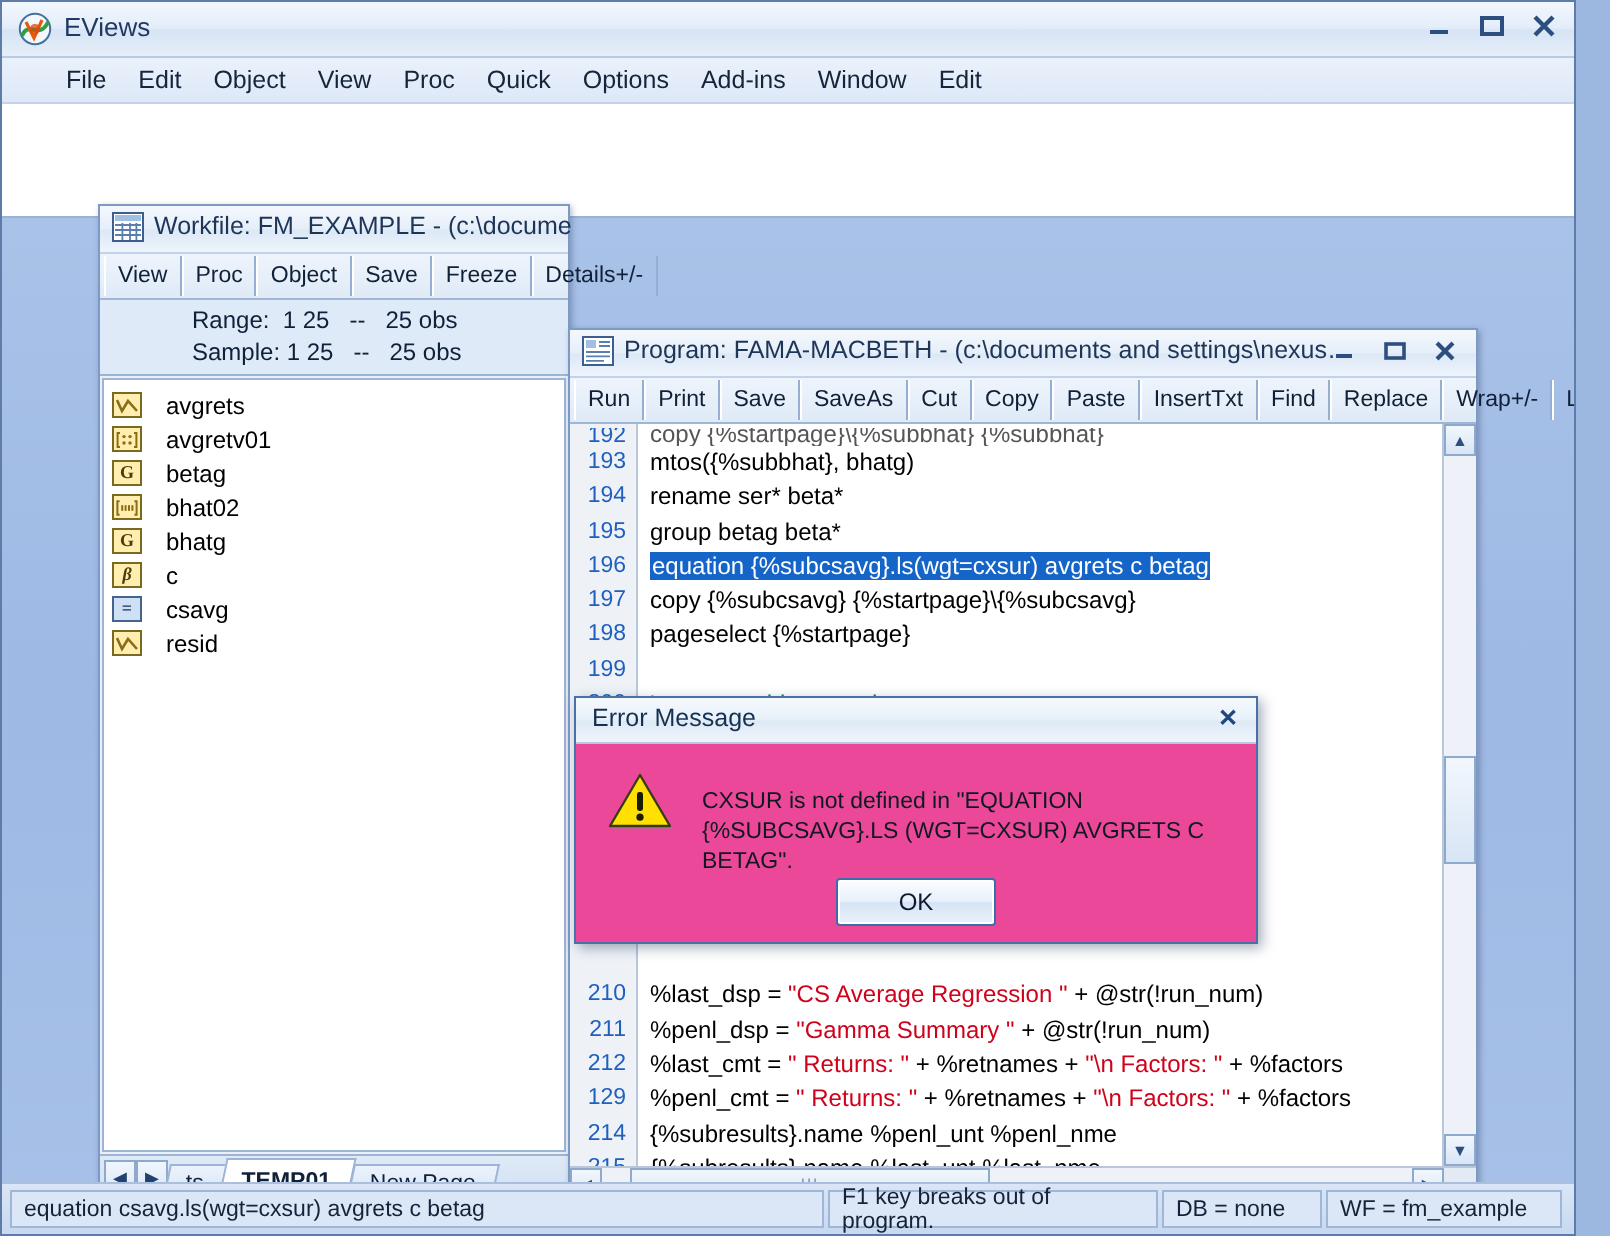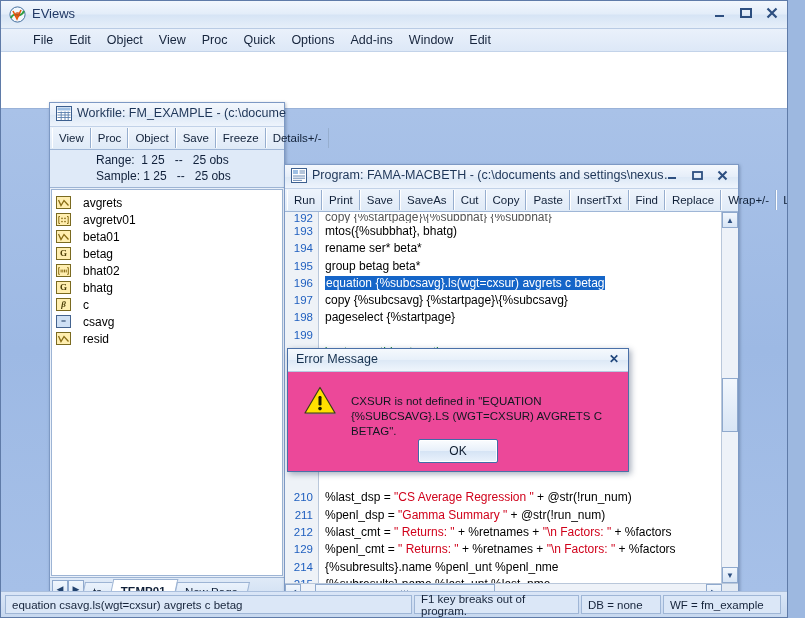--- a/index.html
+++ b/index.html
@@ -269,28 +269,20 @@
               <path d="M2 0.5 L0.8 0.5 L0.8 7.5 L2 7.5 M9 0.5 L10.2 0.5 L10.2 7.5 L9 7.5" stroke="#8a6d15" stroke-width="1" fill="none"></path>
               <circle cx="4" cy="2.3" r=".85" fill="#8a6d15"></circle>
                 <circle cx="7" cy="2.3" r=".85" fill="#8a6d15"></circle>
               <circle cx="4" cy="5.5" r=".85" fill="#8a6d15"></circle>
                 <circle cx="7" cy="5.5" r=".85" fill="#8a6d15"></circle>
             </svg>
           </span>
           <span class="oname">avgretv01</span>
         </div>
 
-        <div class="obj">
-          <span class="oicon">
-            <svg width="11" height="8" viewBox="0 0 11 8">
-                <path d="M0.5 1 L3 6.5 L6 1.5 L10.5 6.5" stroke="#8a6d15" stroke-width="1.3" fill="none"></path>
-              </svg>
-          </span>
-          <span class="oname">beta01</span>
-        </div>
 
         <div class="obj">
           <span class="oicon">G</span>
           <span class="oname">betag</span>
         </div>
 
         <div class="obj">
           <span class="oicon">
             <svg width="11" height="8" viewBox="0 0 11 8">
               <path d="M1.8 0.6 L0.7 0.6 L0.7 7.4 L1.8 7.4 M9.2 0.6 L10.3 0.6 L10.3 7.4 L9.2 7.4" stroke="#8a6d15" stroke-width="1" fill="none"></path>

